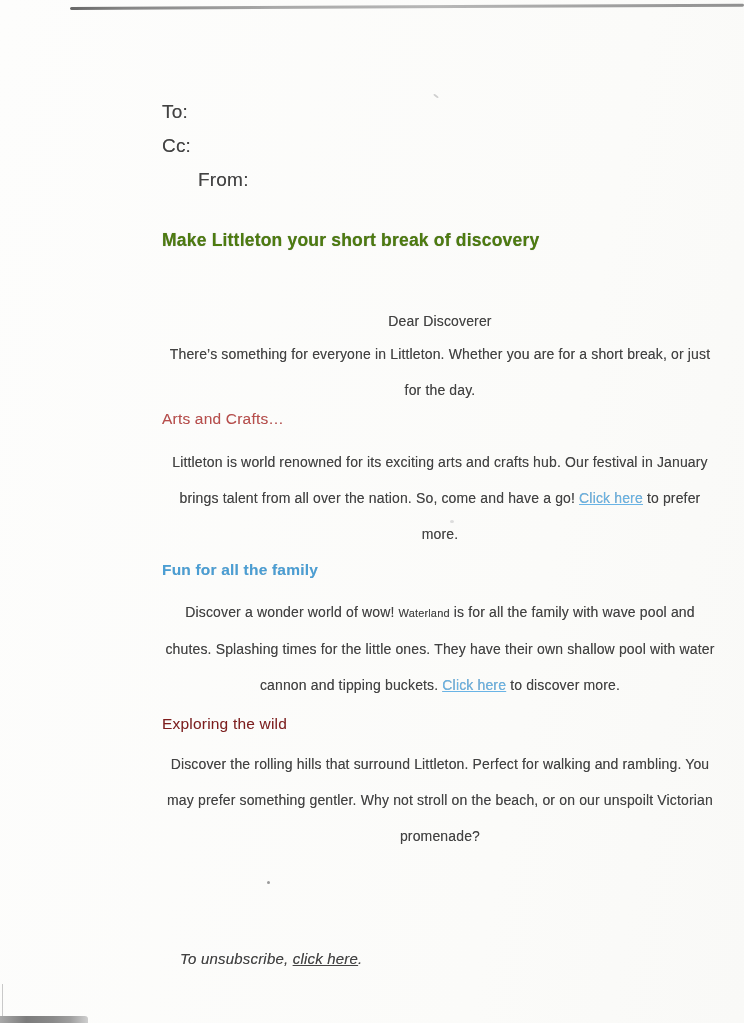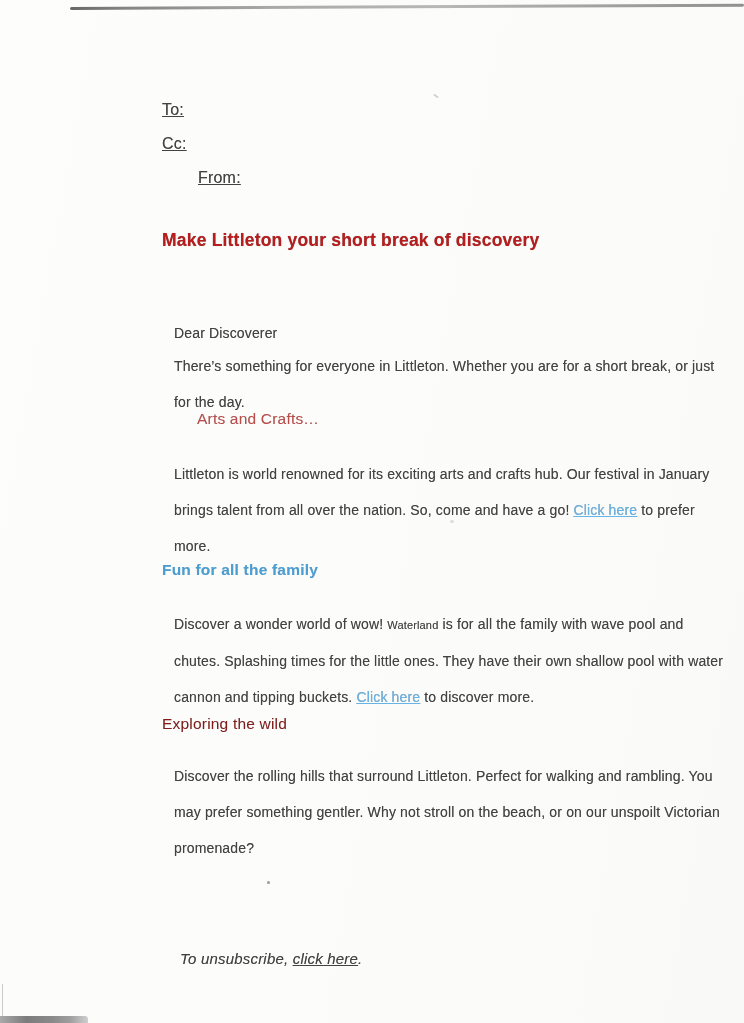--- a/index.html
+++ b/index.html
@@ -7,56 +7,57 @@
     width: 744px; height: 1023px;
     position: relative;
     overflow: hidden;
     background: linear-gradient(100deg, #fdfdfc 0%, #fbfbf9 70%, #f9f9f7 100%);
     font-family: "Liberation Sans", sans-serif;
     color: #424242;
   }
   .abs { position: absolute; left: 162px; }
   .blur { text-shadow: 0 0 0.6px rgba(80,80,80,0.55); }
 
-  .field { font-size: 16px; letter-spacing: 0.2px; text-decoration: underline; }
+  .field { font-size: 19px; letter-spacing: 0.2px; }
   .field-to   { top: 101px; }
   .field-cc   { top: 135px; text-align: right; }
   .field-from { top: 169px; margin-left: 36px; }
 
   .title {
     top: 230px;
     margin: 0;
     font-size: 17.5px;
     font-weight: bold;
     letter-spacing: 0.2px;
-    color: #b91c1c;
+    color: #4d7c0f;
     text-shadow: 0 0 0.7px rgba(50,50,50,0.6);
   }
 
   .para {
-    margin: 12px;
+    margin: 0;
     width: 556px;
     font-size: 14px;
     line-height: 36px;
     letter-spacing: 0.15px;
+    text-align: center;
   }
   .salutation { top: 312px; line-height: 18px; }
   .intro      { top: 336px; }
   .arts-body  { top: 444px; }
   .fun-body   { top: 594px; }
   .wild-body  { top: 746px; }
 
   .section-heading {
     margin: 0;
     font-size: 15.5px;
     font-weight: normal;
     letter-spacing: 0.2px;
     text-shadow: 0 0 0.6px rgba(120,120,120,0.35);
   }
-  .arts-h { top: 410px; margin-left: 35px; }
+  .arts-h { top: 410px; }
   .fun-h  { top: 561px; }
   .wild-h { top: 715px; }
 
   .brand { font-size: 11px; }
 
   a.body-link { text-decoration: underline; cursor: pointer; }
 
   .footer-line {
     top: 932px;
     margin: 18px;

